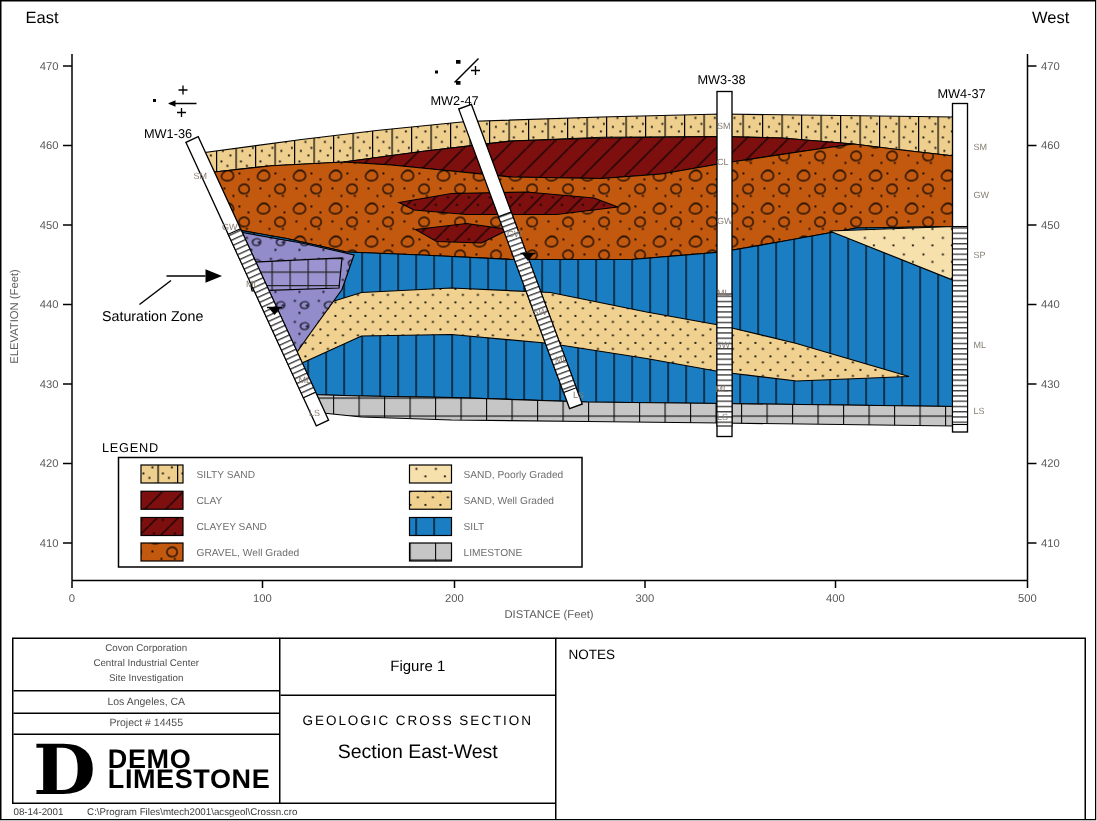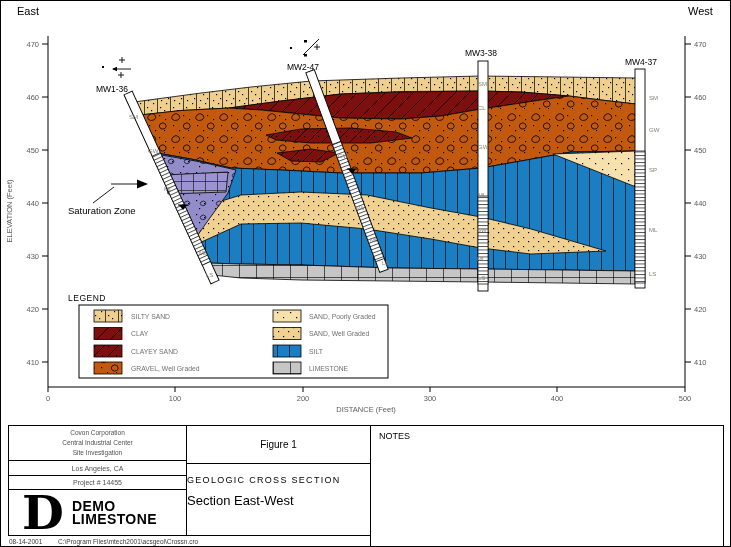--- a/index.html
+++ b/index.html
@@ -5,23 +5,23 @@
   html,body{margin:0;padding:0;background:#fff;}
   .page{position:relative;width:731px;height:547px;box-sizing:border-box;border:1px solid #000;
         font-family:"Liberation Sans",sans-serif;background:#fff;overflow:hidden;}
   svg text{font-family:"Liberation Sans",sans-serif;}
   .tb-col{position:absolute;box-sizing:border-box;border:1px solid #000;background:#fff;}
   .tb-cell{box-sizing:border-box;overflow:hidden;}
   .client-cell{padding-top:2px;text-align:center;font-size:6.5px;line-height:10px;color:#4f4f4f;}
   .small-cell{display:flex;align-items:center;justify-content:center;font-size:7px;color:#4f4f4f;border-top:1px solid #000;}
   .logo-cell{display:flex;align-items:center;padding-left:14px;gap:9px;border-top:1px solid #000;}
   .logo-d{font-family:"DejaVu Serif",serif;font-weight:bold;font-size:46px;line-height:40px;transform:scaleX(1.05);color:#000;}
-  .logo-text{font-weight:bold;font-size:14px;line-height:13px;letter-spacing:0.4px;color:#000;}
+  .logo-text{font-weight:bold;font-size:18px;line-height:13px;letter-spacing:0.4px;color:#000;}
   .figure-cell{display:flex;align-items:center;justify-content:center;font-size:10px;color:#000;}
-  .title-cell{border-top:1px solid #000;text-align:left;padding-top:11px;}
+  .title-cell{border-top:1px solid #000;text-align:center;padding-top:11px;}
   .tb-title{font-size:9px;letter-spacing:1.3px;color:#000;margin-bottom:10px;}
   .tb-sub{font-size:13px;line-height:11px;color:#000;}
   .notes-cell{padding:5px 8px;font-size:9px;color:#000;}
   .statusbar{position:absolute;left:8px;top:537px;font-size:6.5px;color:#3a3a3a;white-space:nowrap;}
   .statusbar .sb-path{margin-left:14px;}
 </style>
 </head>
 <body>
 
 <div class="page">

